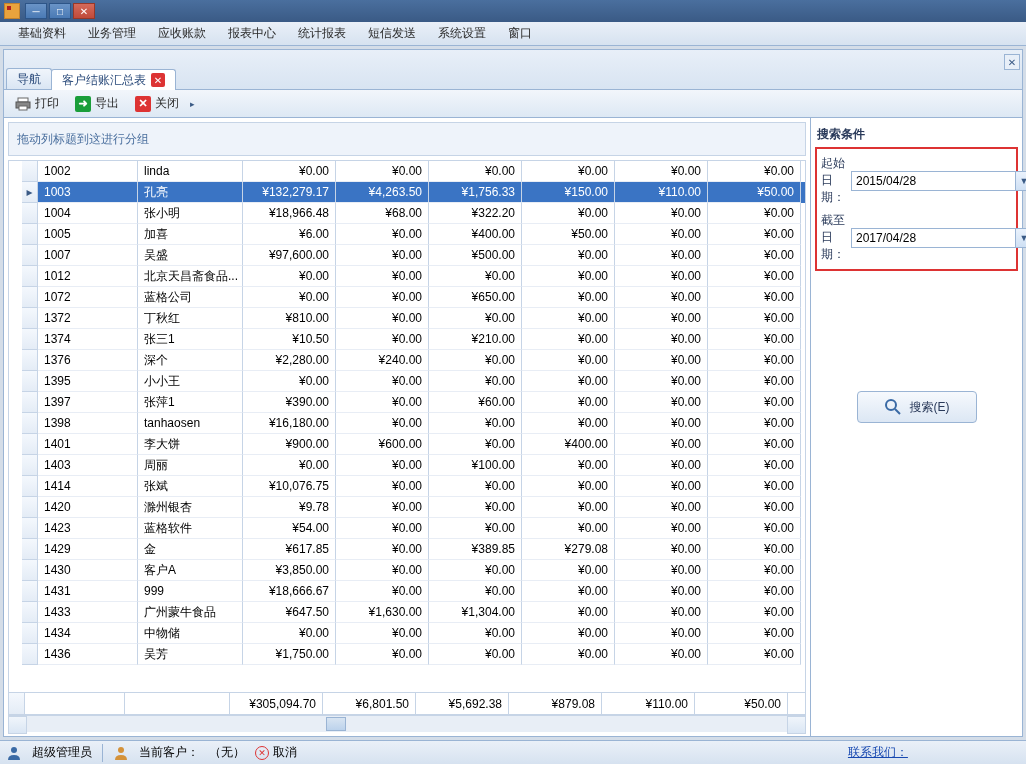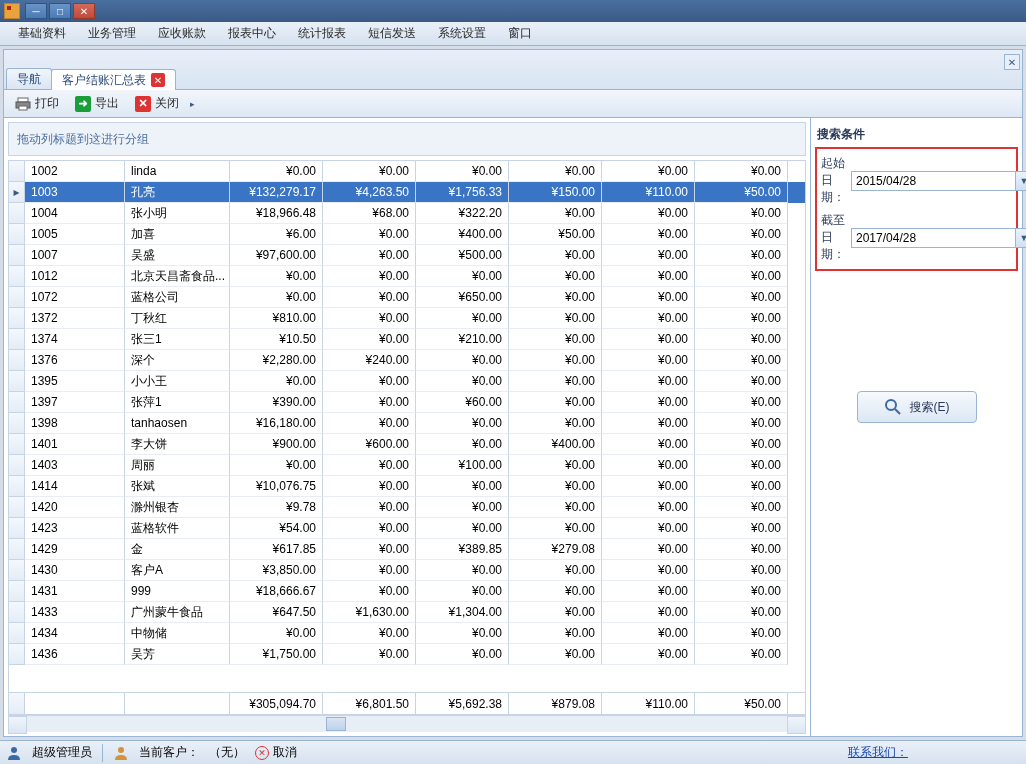--- a/index.html
+++ b/index.html
@@ -82,21 +82,21 @@
 .grid-wrap {
   flex:1; border:1px solid #c6d4e6; display:flex; flex-direction:column; min-height:0;
 }
 .grid-header { display:flex; background: linear-gradient(#f4f8fd,#e4ecf6); border-bottom:1px solid #c6d4e6; }
 .gh-cell, .gd-cell {
   border-right:1px solid #c6d4e6; padding:3px 6px; overflow:hidden; white-space:nowrap; text-overflow:ellipsis;
 }
 .gh-cell { height:22px; display:flex; align-items:center; color:#2a3a5a; position:relative; }
 .gh-cell.indicator { width:16px; padding:0; }
 .gh-cell .sort-glyph { margin-left:auto; font-size:9px; color:#5a7aa5; }
-.grw { display:flex; height:21px; align-items:stretch; }
+.grw { display:flex; height:21px; align-items:stretch;margin-left:13px; }
 .grw:nth-child(odd) { background:#fff; }
 .grw:nth-child(even) { background:#fff; }
 .grw.selected { background:#3a74c4; color:#fff; }
 .grw .gd-cell { display:flex; align-items:center; border-bottom:1px solid #e8edf5; }
 .grw .gd-cell.num { justify-content:flex-end; }
 .grw .gd-cell.indicator { width:16px; padding:0; background: linear-gradient(#f4f8fd,#e4ecf6); border-bottom:1px solid #c6d4e6; justify-content:center; color:#3a5a85; }
 .grw.selected .gd-cell.indicator { color:#3a5a85; }
 .grid-body { flex:1; overflow:hidden; }
 .grid-footer { display:flex; border-top:1px solid #c6d4e6; background:#fff; height:22px; }
 .grid-footer .gd-cell { display:flex; align-items:center; justify-content:flex-end; font-weight:normal; }

